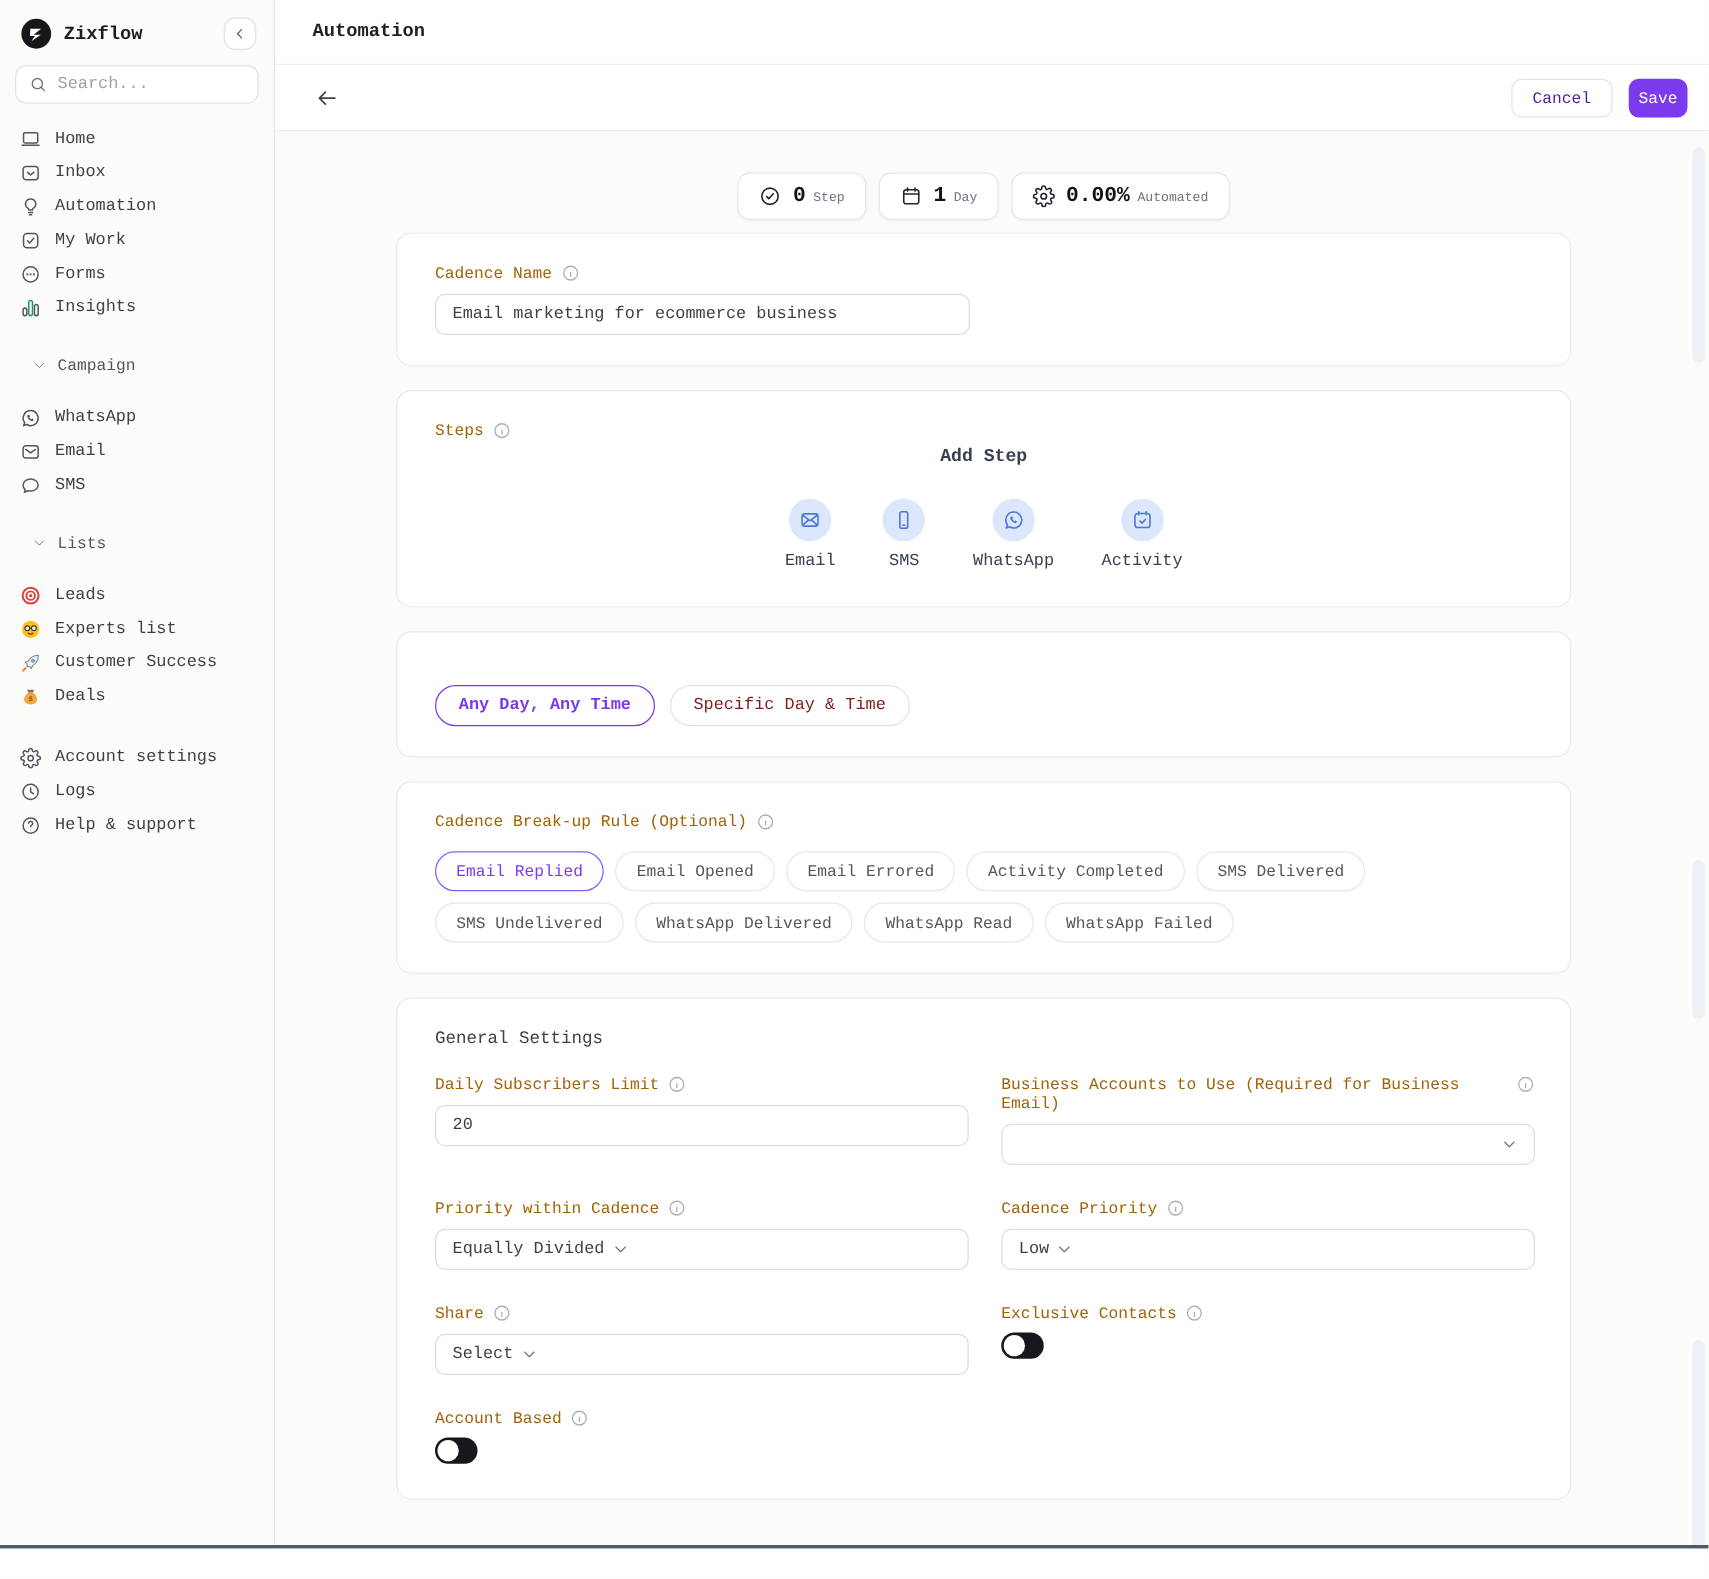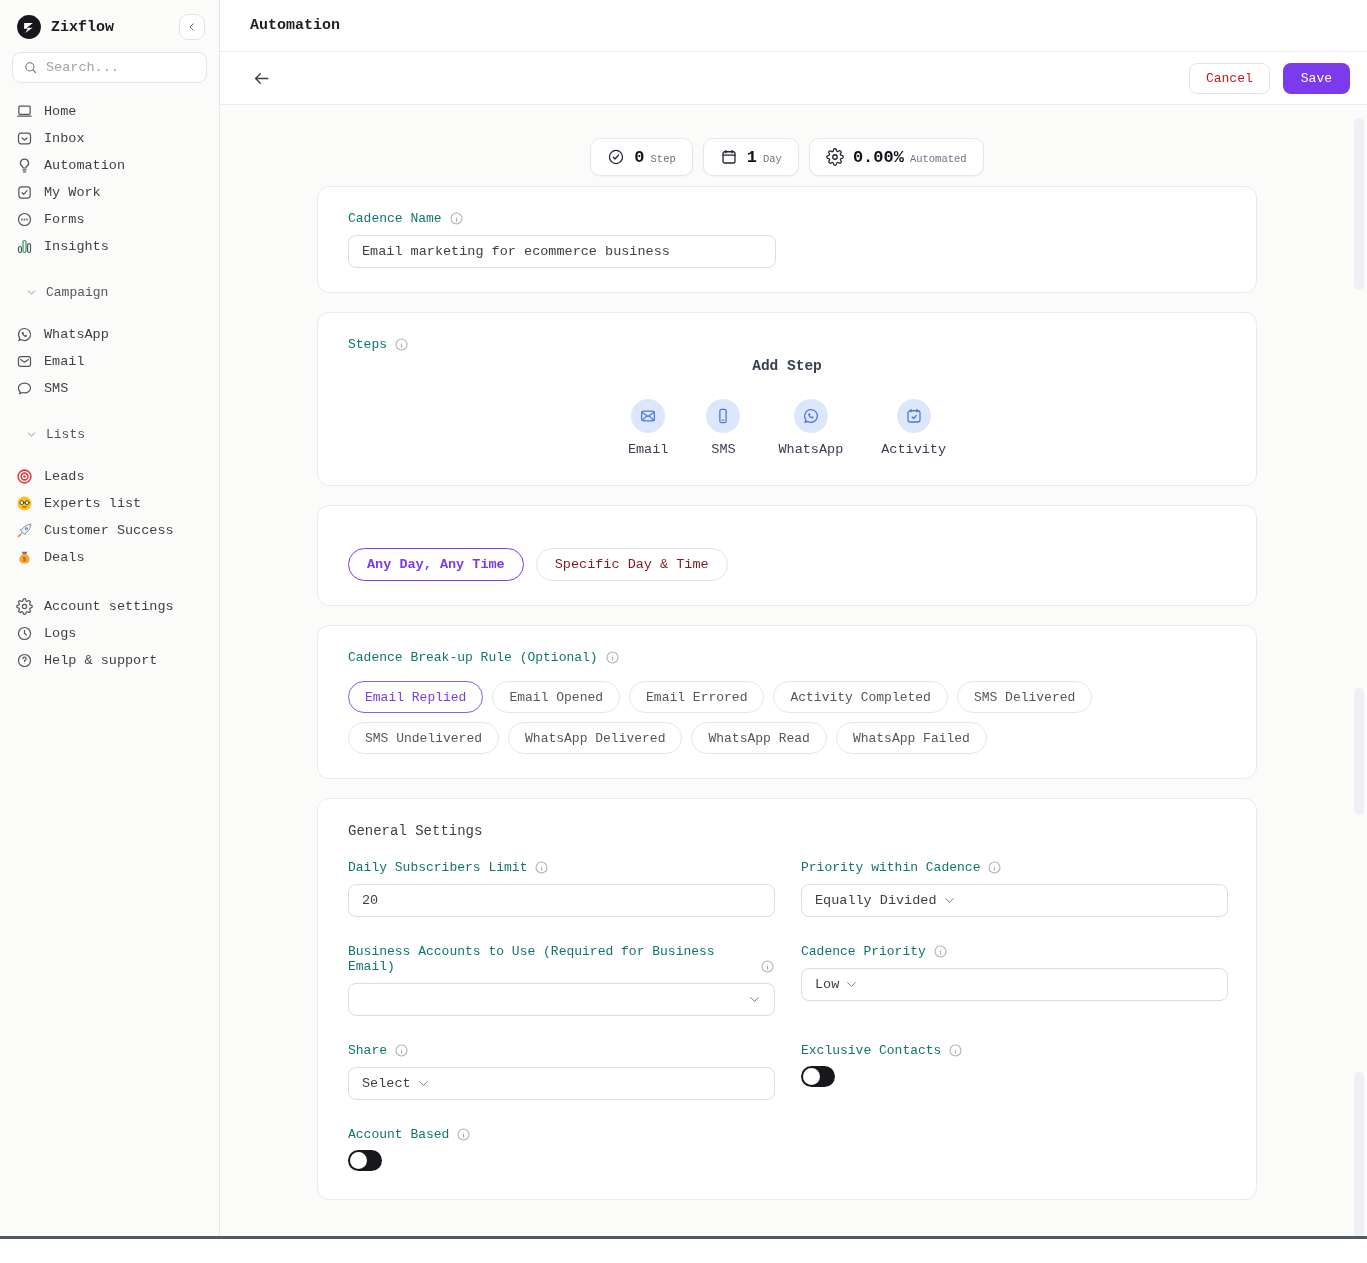--- a/index.html
+++ b/index.html
@@ -40,35 +40,35 @@
   
   .main { position:absolute; left:220px; right:0; top:0; bottom:0; }
   .titlebar { height:52px; background:#fff; border-bottom:1px solid #ececf0;
               display:flex; align-items:center; padding:0 30px; }
   .page-title { font-size:15px; font-weight:600; color:#1f1f24; }
   .toolbar { height:53px; background:#fff; border-bottom:1px solid #ececf0;
              display:flex; align-items:center; justify-content:space-between; padding:0 17px 0 32px; }
   .back-btn { width:19px; height:19px; color:#3f3f46; cursor:pointer; background:none; border:none; }
   .toolbar-actions { display:flex; gap:13px; }
   .btn { height:31px; border-radius:8px; font-size:13px; cursor:pointer; font-family:inherit; }
-  .btn-cancel { padding:0 16px; border:1px solid #e4e4e8; background:#fff; color:#b91c1c; }
-  .btn-save { padding:0 18px; border:none; background:#7c3aed; color:#fff; font-weight:500; }
+  .btn-cancel { padding:0 16px; border:1px solid #e4e4e8; background:#fff; color:#4c1d95; }
+  .btn-save { padding:0 8px; border:none; background:#7c3aed; color:#fff; font-weight:500; }
 
   .content { position:absolute; top:106px; left:0; right:0; bottom:0; overflow:hidden; }
   .col { width:940px; margin-left:97px; }
   .stats-row { display:flex; justify-content:center; gap:10px; margin-top:32px; }
   .stat-pill { display:flex; align-items:center; gap:9px; background:#fff; border:1px solid #e7e7eb;
                border-radius:10px; height:38px; padding:0 16px; box-shadow:0 1px 2px rgba(16,24,40,.04); }
   .stat-pill .icon { width:18px; height:18px; color:#1f2430; }
   .stat-value { font-size:17px; font-weight:600; color:#10131a; }
   .stat-unit { font-size:10.5px; color:#6b7280; position:relative; top:2px; margin-left:-3px; }
 
   .card { background:#fff; border:1px solid #e9e9ee; border-radius:12px; margin-top:19px; padding:24px 30px; }
   .card.first { margin-top:10px; }
-  .field-label { display:flex; align-items:flex-end; gap:7px; font-size:13px; color:#0f766e; }
+  .field-label { display:flex; align-items:flex-start; gap:7px; font-size:13px; color:#a16207; }
   .info-icon { width:15px; height:15px; color:#aaafb9; cursor:pointer; }
   .text-input { margin-top:9px; width:428px; height:33px; border:1px solid #dcdce3; border-radius:8px;
                 padding:0 13px; font-size:13.5px; color:#3f3f46; background:#fff; outline:none; font-family:inherit; }
 
   .steps-title { text-align:center; font-size:14.5px; font-weight:600; color:#374151; margin-top:6px; }
   .steps-row { display:flex; justify-content:center; gap:38px; margin-top:25px; padding-bottom:4px; }
   .step-opt { display:flex; flex-direction:column; align-items:center; gap:9px; cursor:pointer; }
   .step-circle { width:34px; height:34px; border-radius:50%; background:#dde7fc; color:#4d78d8;
                  display:flex; align-items:center; justify-content:center; }
   .step-circle .icon { width:18px; height:18px; }
@@ -497,52 +497,52 @@
                       <path d="M12 11.2V16.2"></path>
                       <circle cx="12" cy="7.9" r="0.4" fill="currentColor" stroke="none"></circle>
                     </svg>
                 </span>
               </div>
               <input class="text-input" style="width: 100%;" type="text" value="20">
             </div>
 
             <div class="gs-field">
               <div class="field-label">
-                <span>Priority within Cadence</span>
+                <span>Business Accounts to Use (Required for Business Email)</span>
                 <span class="icon info-icon">
                   <svg viewBox="0 0 24 24">
                       <circle cx="12" cy="12" r="8.8"></circle>
                       <path d="M12 11.2V16.2"></path>
                       <circle cx="12" cy="7.9" r="0.4" fill="currentColor" stroke="none"></circle>
                     </svg>
                 </span>
               </div>
-              <div class="select-box">
-                <span>Equally Divided</span>
+              <div class="select-box spread">
+                <span></span>
                 <span class="icon chev">
                   <svg viewBox="0 0 24 24">
                       <path d="M5 8.5l7 7 7-7"></path>
                     </svg>
                 </span>
               </div>
             </div>
 
             <div class="gs-field">
               <div class="field-label">
-                <span>Business Accounts to Use (Required for Business Email)</span>
+                <span>Priority within Cadence</span>
                 <span class="icon info-icon">
                   <svg viewBox="0 0 24 24">
                       <circle cx="12" cy="12" r="8.8"></circle>
                       <path d="M12 11.2V16.2"></path>
                       <circle cx="12" cy="7.9" r="0.4" fill="currentColor" stroke="none"></circle>
                     </svg>
                 </span>
               </div>
-              <div class="select-box spread">
-                <span></span>
+              <div class="select-box">
+                <span>Equally Divided</span>
                 <span class="icon chev">
                   <svg viewBox="0 0 24 24">
                       <path d="M5 8.5l7 7 7-7"></path>
                     </svg>
                 </span>
               </div>
             </div>
 
             <div class="gs-field">
               <div class="field-label">

